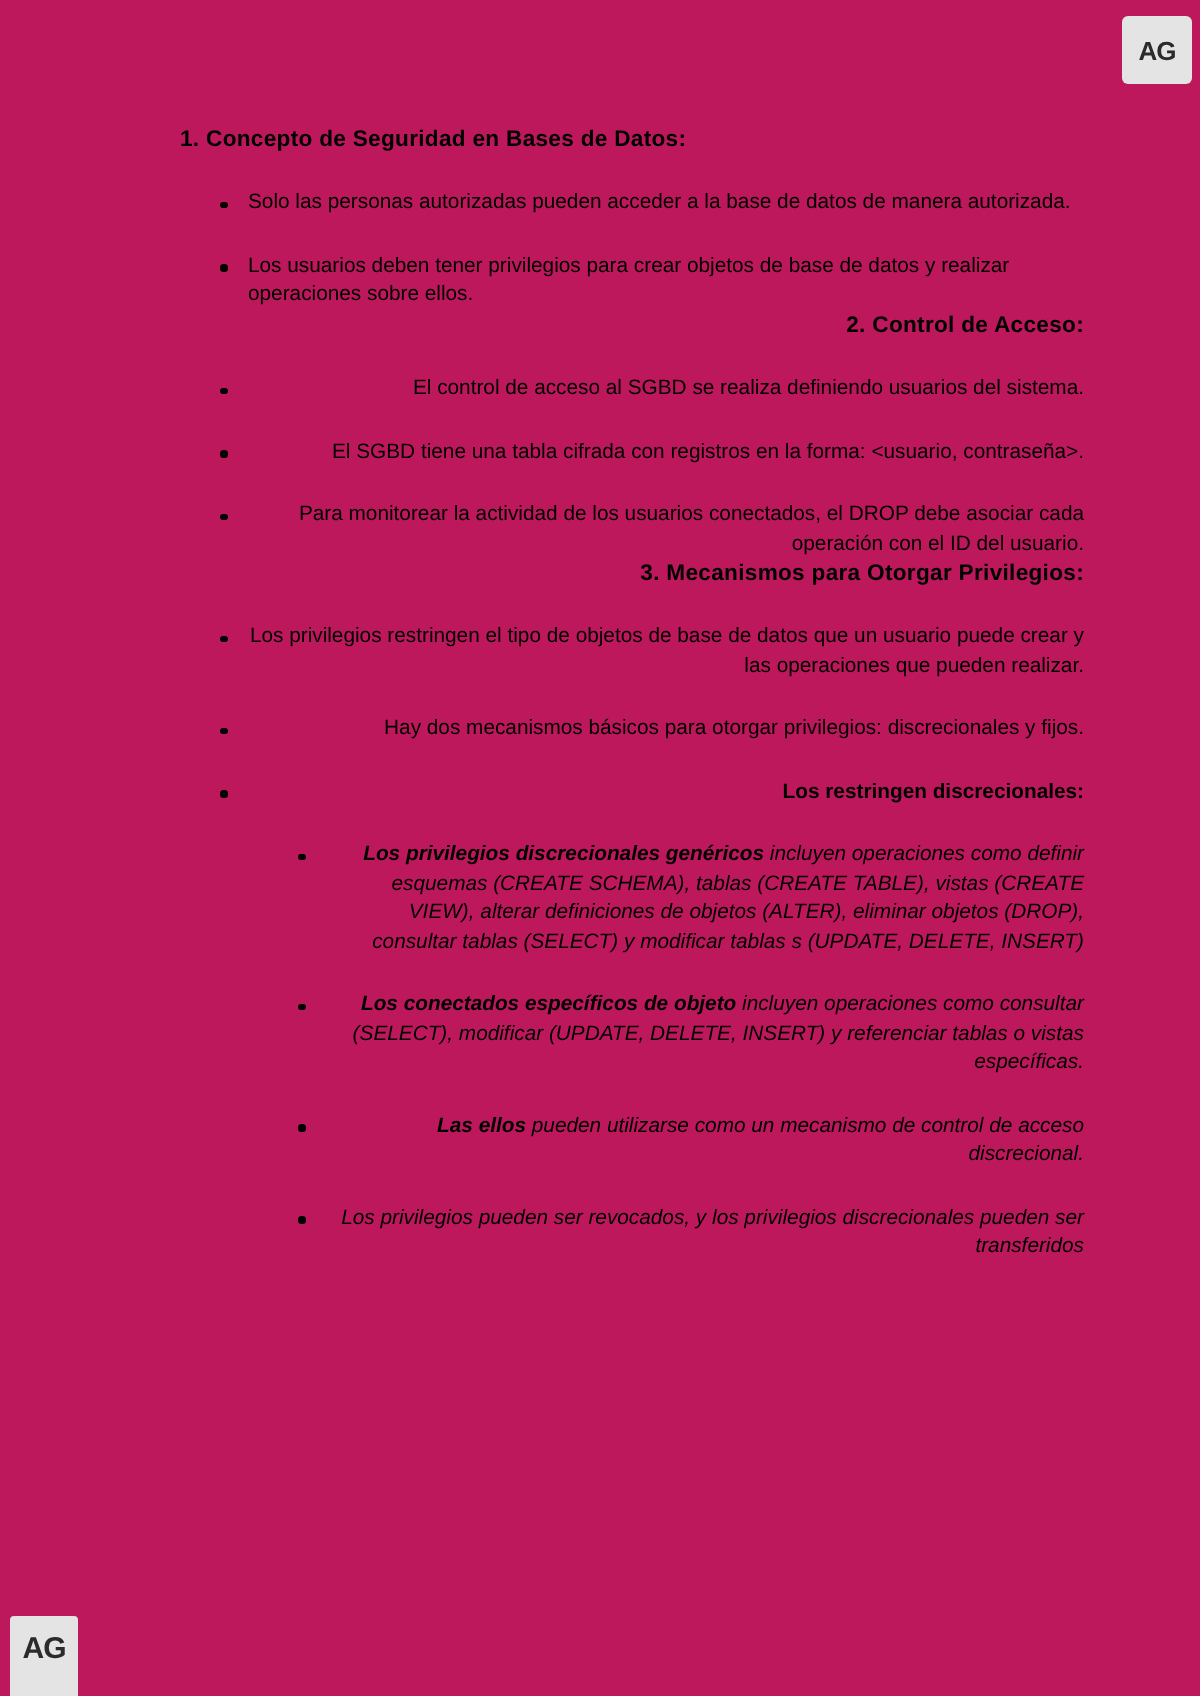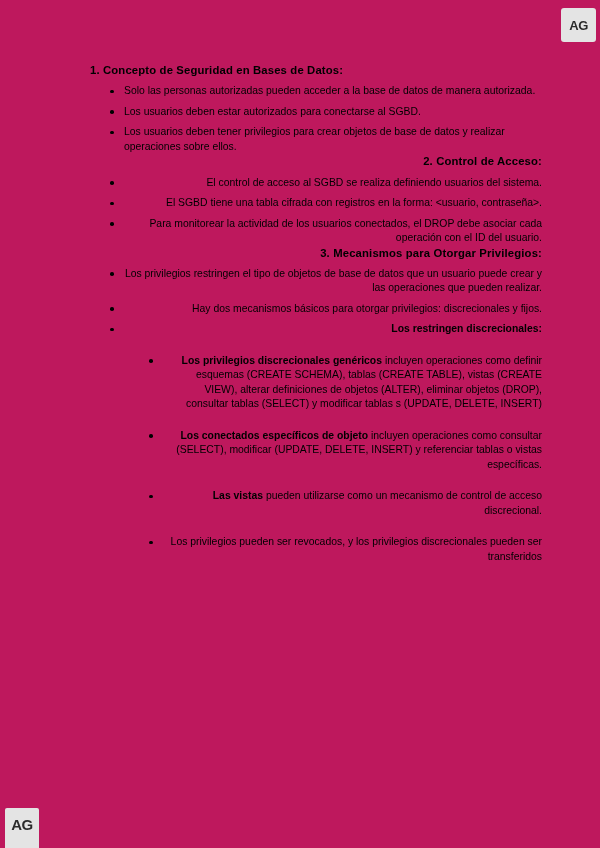--- a/index.html
+++ b/index.html
@@ -74,38 +74,39 @@
   ul.bullets {
     list-style: none;
     margin: 0;
     padding: 0;
   }
   ul.bullets > li {
     position: relative;
     padding-left: 34px;
     font-size: 10.4px;
     line-height: 14.5px;
-    margin-top: 6px;
+    margin-top: 17px;
   }
   ul.bullets > li::before {
     content: "";
     position: absolute;
     left: 20px;
     top: 5.5px;
     width: 3.5px;
     height: 3.5px;
     background: #000;
     border-radius: 50%;
   }
 
   
   ul.subbullets {
     list-style: none;
     margin: 0;
     padding: 0;
+    font-style: italic;
   }
   ul.subbullets > li {
     position: relative;
     padding-left: 27px;
     font-size: 10.4px;
     line-height: 14.5px;
     margin-top: 17px;
   }
   ul.subbullets > li::before {
     content: "";
@@ -138,23 +139,20 @@
 
   <div class="content">
 
     <div class="section section-1">
       <h2 class="section-heading">1. Concepto de Seguridad en Bases de Datos:</h2>
       <ul class="bullets">
         <li>
           <span class="li-text">Solo las personas autorizadas pueden acceder a la base de datos de manera autorizada.</span>
         </li>
         <li>
-          <span class="li-text">Los usuarios deben estar autorizados para conectarse al SGBD.</span>
-        </li>
-        <li>
           <span class="li-text">Los usuarios deben tener privilegios para crear objetos de base de datos y realizar operaciones sobre ellos.</span>
         </li>
       </ul>
     </div>
 
     <div class="section section-2">
       <h2 class="section-heading">2. Control de Acceso:</h2>
       <ul class="bullets">
         <li>
           <span class="li-text">El control de acceso al SGBD se realiza definiendo usuarios del sistema.</span>
@@ -181,21 +179,21 @@
           <span class="li-text">Los restringen discrecionales:</span>
 
           <ul class="subbullets">
             <li>
               <span class="lead">Los privilegios discrecionales genéricos</span><span> incluyen operaciones como definir esquemas (CREATE SCHEMA), tablas (CREATE TABLE), vistas (CREATE VIEW), alterar definiciones de objetos (ALTER), eliminar objetos (DROP), consultar tablas  (SELECT) y modificar tablas s (UPDATE, DELETE, INSERT)</span>
             </li>
             <li>
               <span class="lead">Los conectados específicos de objeto</span><span> incluyen operaciones como consultar (SELECT), modificar (UPDATE, DELETE, INSERT) y referenciar tablas o vistas específicas.</span>
             </li>
             <li>
-              <span class="lead">Las vistas</span><span> pueden utilizarse como un mecanismo de control de acceso discrecional.</span>
+              <span class="lead">Las ellos</span><span> pueden utilizarse como un mecanismo de control de acceso discrecional.</span>
             </li>
             <li>
               <span class="lead"></span><span>Los privilegios pueden ser revocados, y los privilegios discrecionales pueden ser transferidos</span>
             </li>
           </ul>
         </li>
       </ul>
     </div>
 
   </div>

